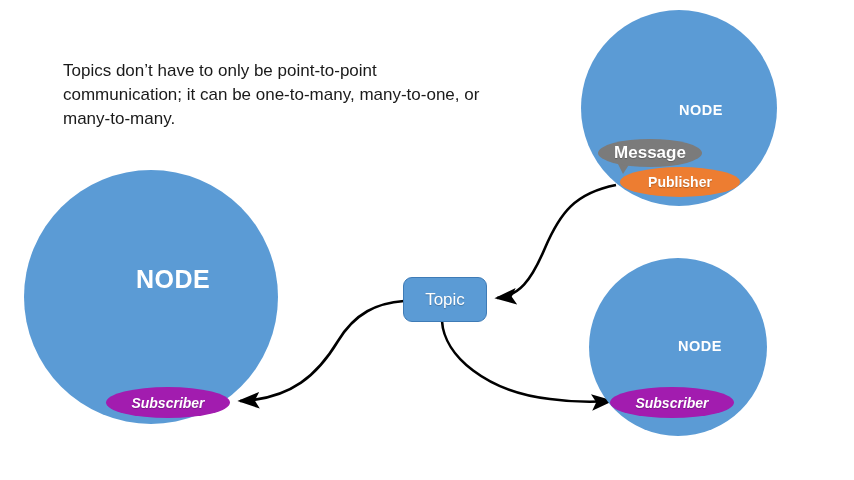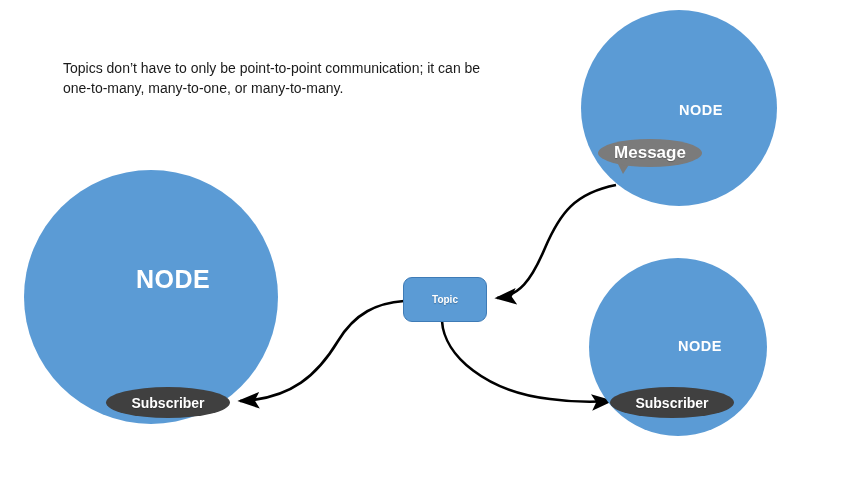--- a/index.html
+++ b/index.html
@@ -21,21 +21,21 @@
     top: 0;
     width: 854px;
     height: 480px;
     pointer-events: none;
   }
   .caption {
     position: absolute;
     left: 63px;
     top: 59px;
     width: 420px;
-    font-size: 14px;
+    font-size: 17px;
     line-height: 1.42;
     color: #1a1a1a;
     white-space: pre-line;
   }
   .node {
     position: absolute;
     border-radius: 50%;
     background: #5B9BD5;
   }
   .node-label {
@@ -81,21 +81,21 @@
   .pill {
     position: absolute;
     border-radius: 50%;
     display: flex;
     align-items: center;
     justify-content: center;
     color: #ffffff;
     font-weight: bold;
     text-shadow: 0 1px 1px rgba(0,0,0,0.25);
   }
-  .pill-green { background: #404040; }
+  .pill-green { background: #a21caf; font-style: italic; }
   .pill-orange { background: #ED7D31; }
   .pill-gray { background: #7B7B7B; }
 
   #sub-left {
     left: 106px;
     top: 387px;
     width: 124px;
     height: 31px;
     font-size: 14px;
   }
@@ -160,22 +160,23 @@
     <div class="node-label">NODE</div>
   </div>
 
   <div class="node" id="node-bottomright">
     <div class="node-label">NODE</div>
   </div>
 
   <div id="message-tail"></div>
   <div class="pill pill-gray" id="message-bubble">Message</div>
 
+  <div class="pill pill-orange" id="publisher">Publisher</div>
 
   <div class="pill pill-green" id="sub-left">Subscriber</div>
 
   <div class="pill pill-green" id="sub-bottomright">Subscriber</div>
 
   <div id="topic-box" style="position:absolute;left:403px;top:277px;width:82px;height:43px;background:#5B9BD5;border:1px solid #3E7BB6;border-radius:9px;display:flex;align-items:center;justify-content:center;">
-    <span style="color:#ffffff;font-weight:bold;font-size:10px;text-shadow:0 1px 1px rgba(0,0,0,0.25);">Topic</span>
+    <span style="color:#ffffff;font-weight:normal;font-size:17px;text-shadow:0 1px 1px rgba(0,0,0,0.25);">Topic</span>
   </div>
 
 </div>
 
 </body></html>

